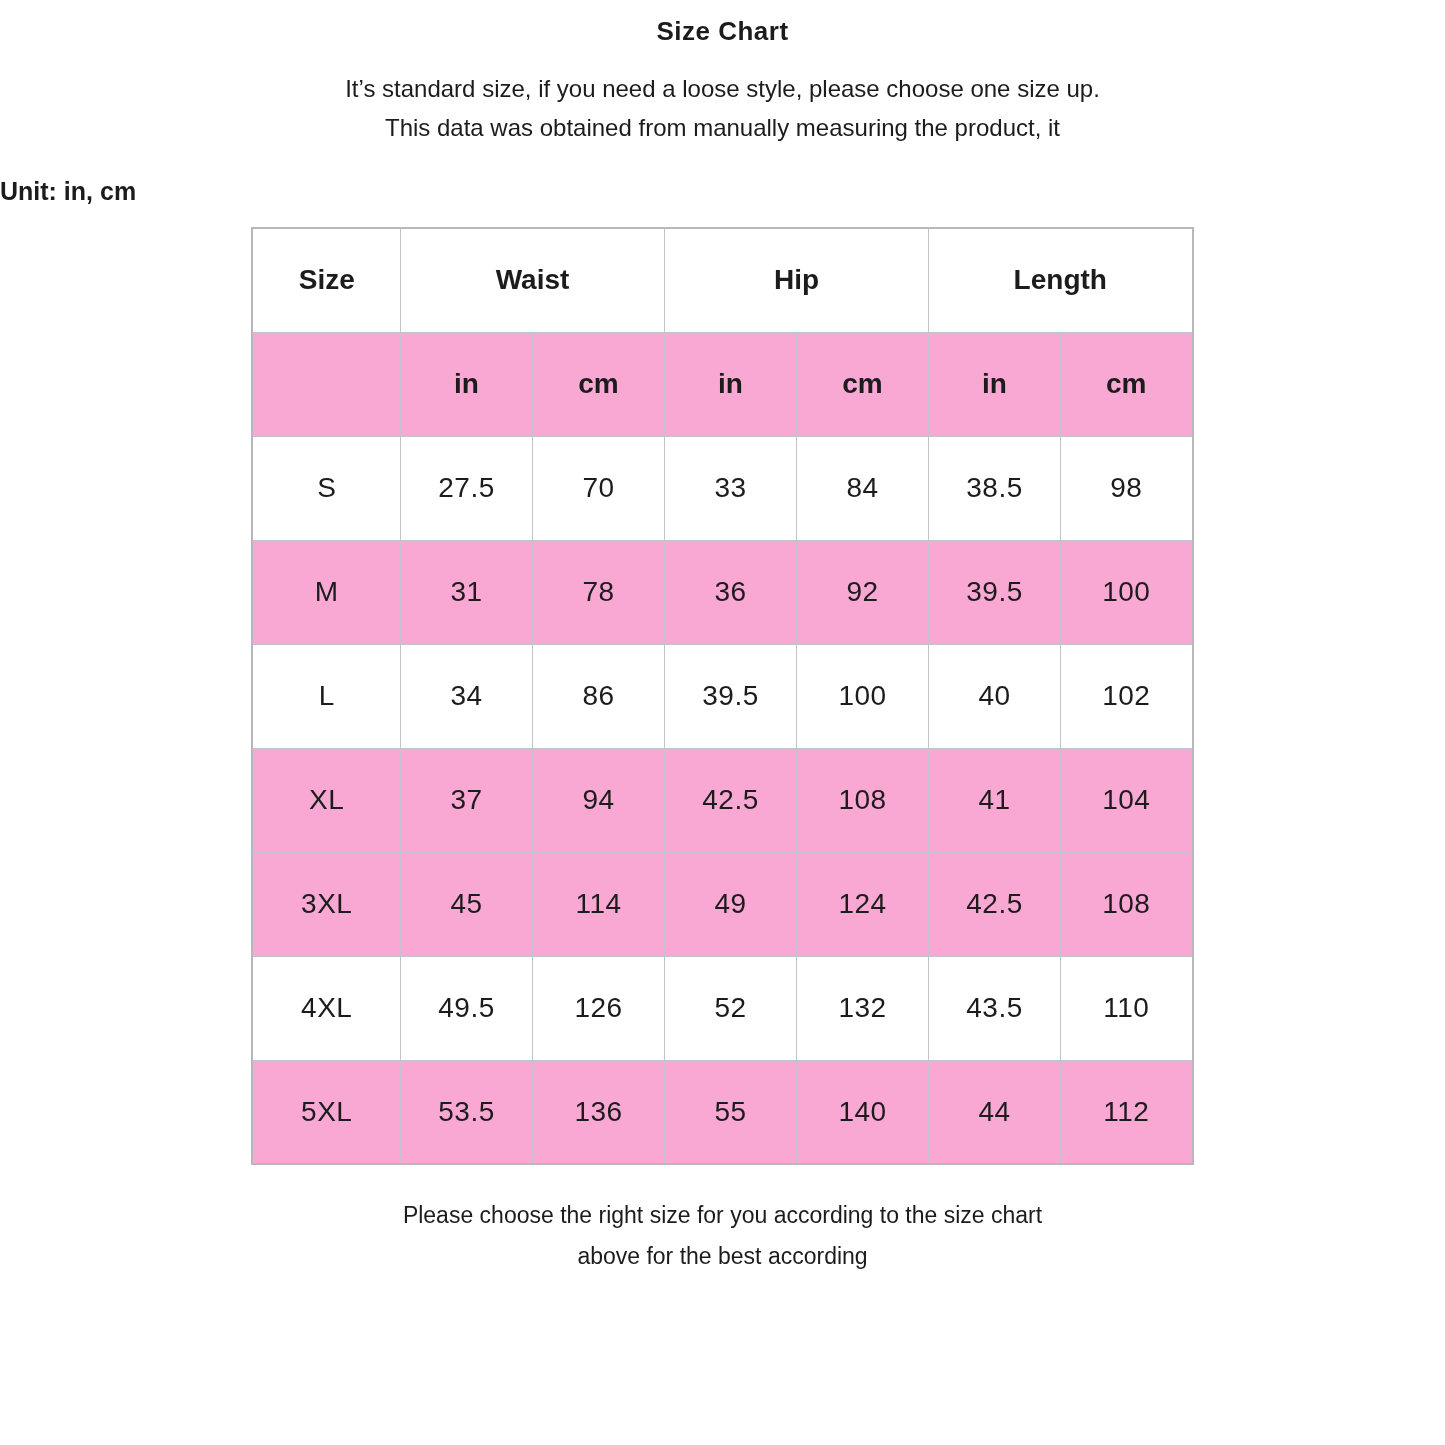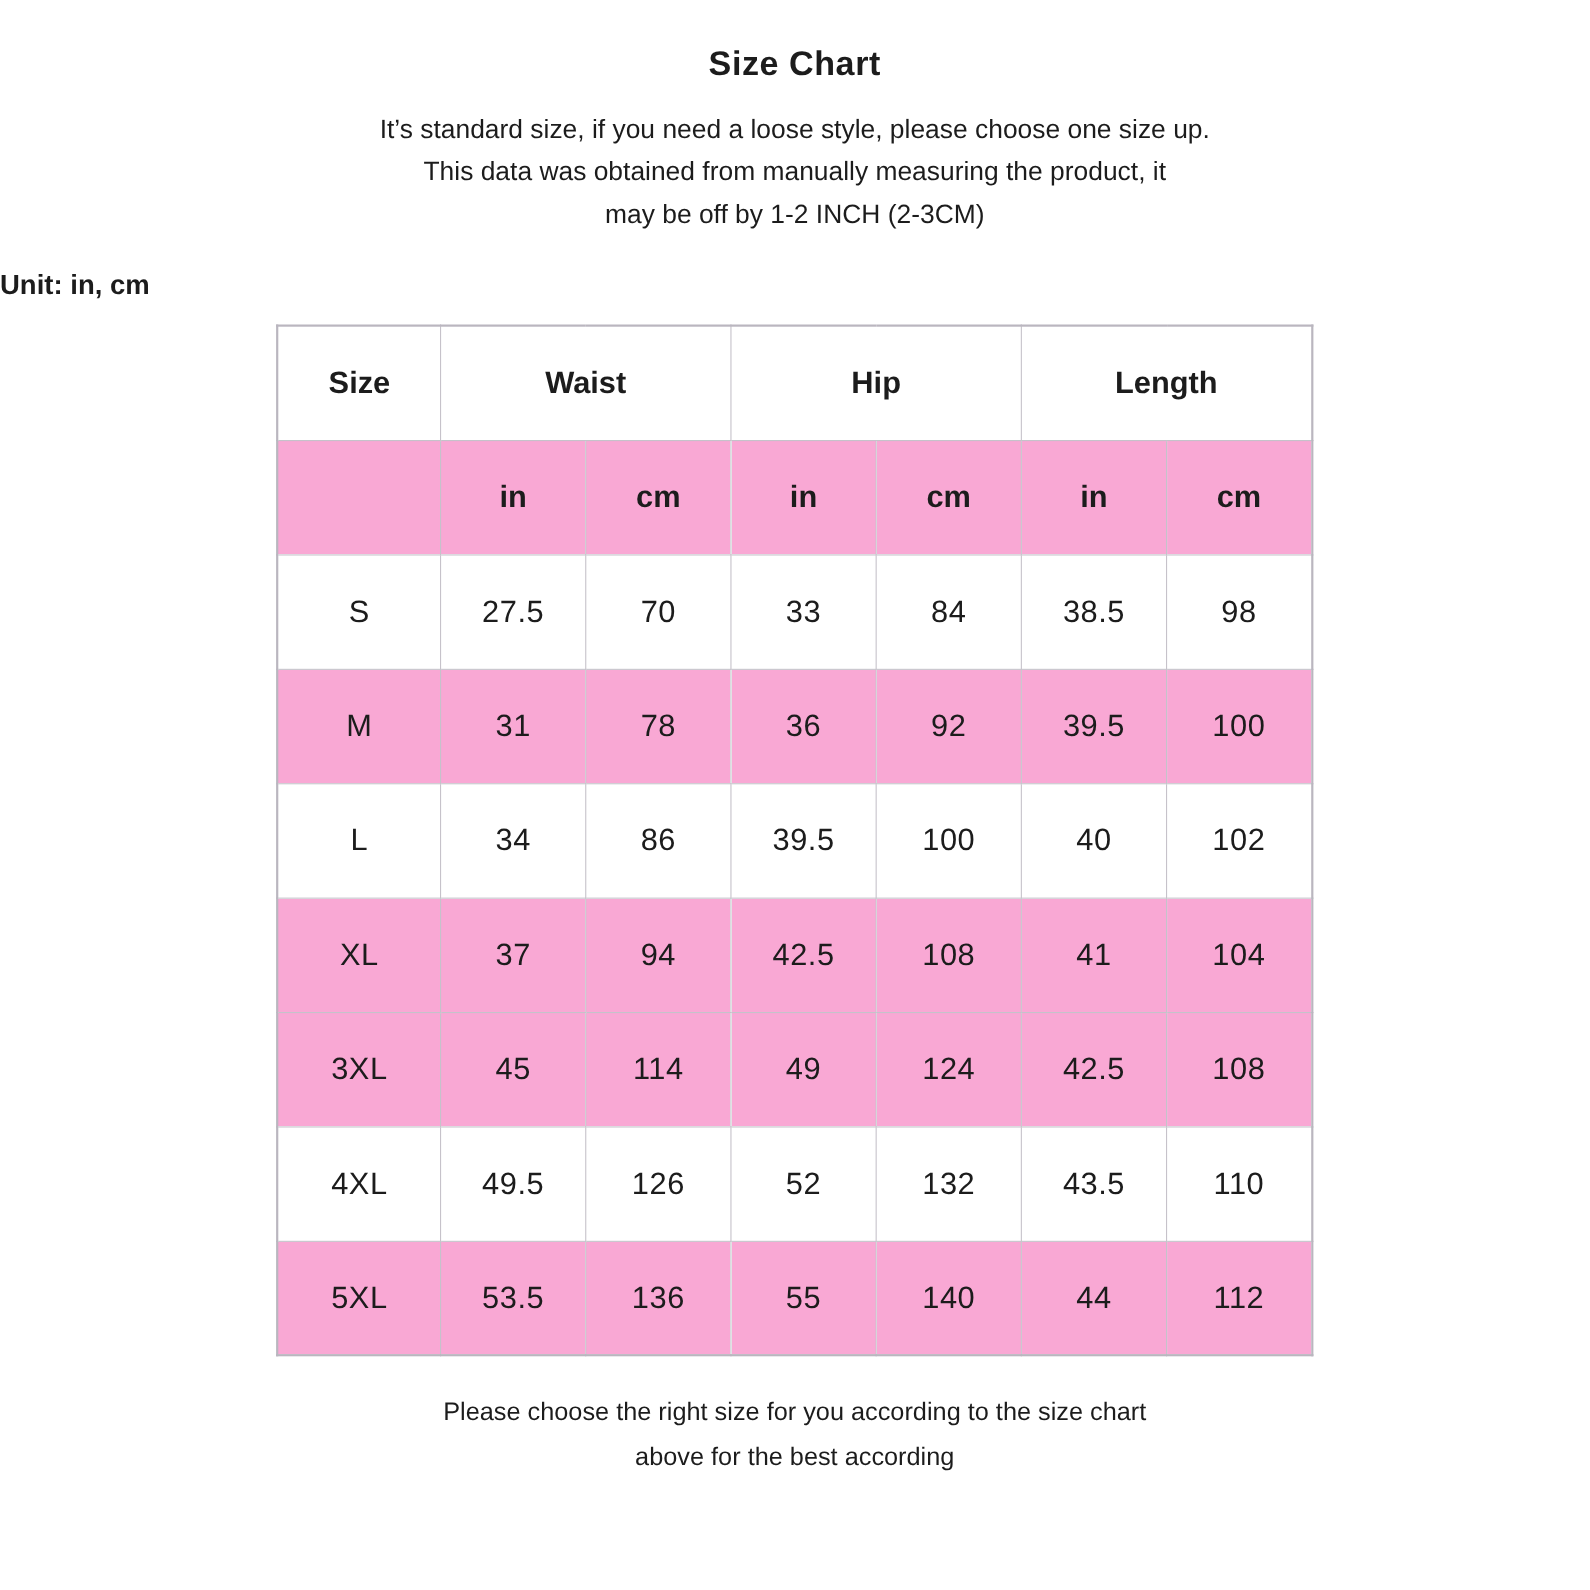--- a/index.html
+++ b/index.html
@@ -10,23 +10,23 @@
   }
   .page {
     width: 1445px;
     height: 1445px;
     margin: 0 auto;
     background: #ffffff;
     overflow: hidden;
   }
   .page-title {
     text-align: center;
-    font-size: 31px;
+    font-size: 26px;
     font-weight: 700;
-    margin-top: 40px;
+    margin-top: 16px;
     letter-spacing: 0.5px;
   }
   .description {
     margin-top: 22px;
     text-align: center;
     font-size: 24px;
     line-height: 39px;
     font-weight: 400;
   }
   .unit-label {
@@ -68,21 +68,20 @@
 </head>
 <body>
 
 <div class="page">
 
   <h1 class="page-title">Size Chart</h1>
 
   <div class="description">
     <div>It’s standard size, if you need a loose style, please choose one size up.</div>
     <div>This data was obtained from manually measuring the product, it</div>
-    <div>may be off by 1-2 INCH (2-3CM)</div>
   </div>
 
   <div class="unit-label">Unit: in, cm</div>
 
   <table class="size-table">
     <colgroup>
       <col class="col-size">
       <col class="col-val">
         <col class="col-val">
       <col class="col-val">

